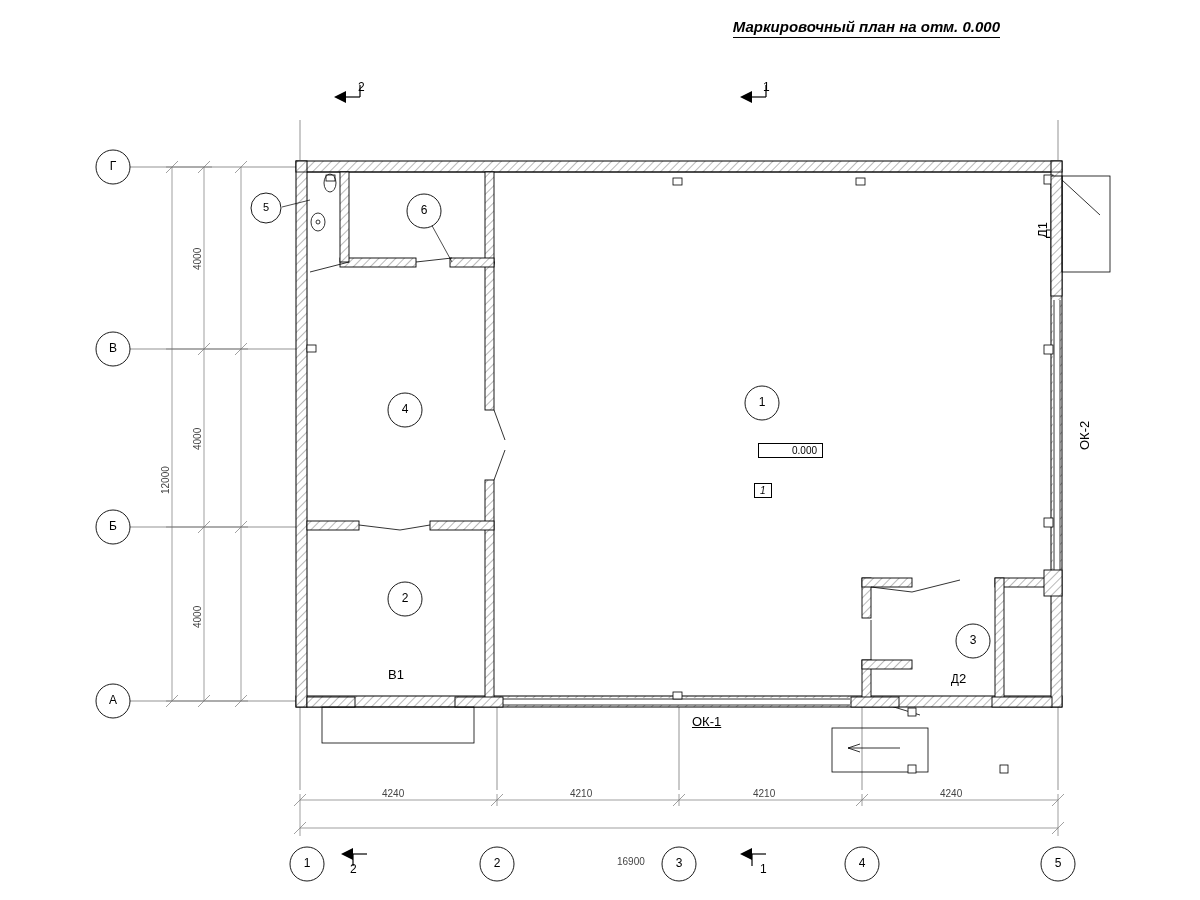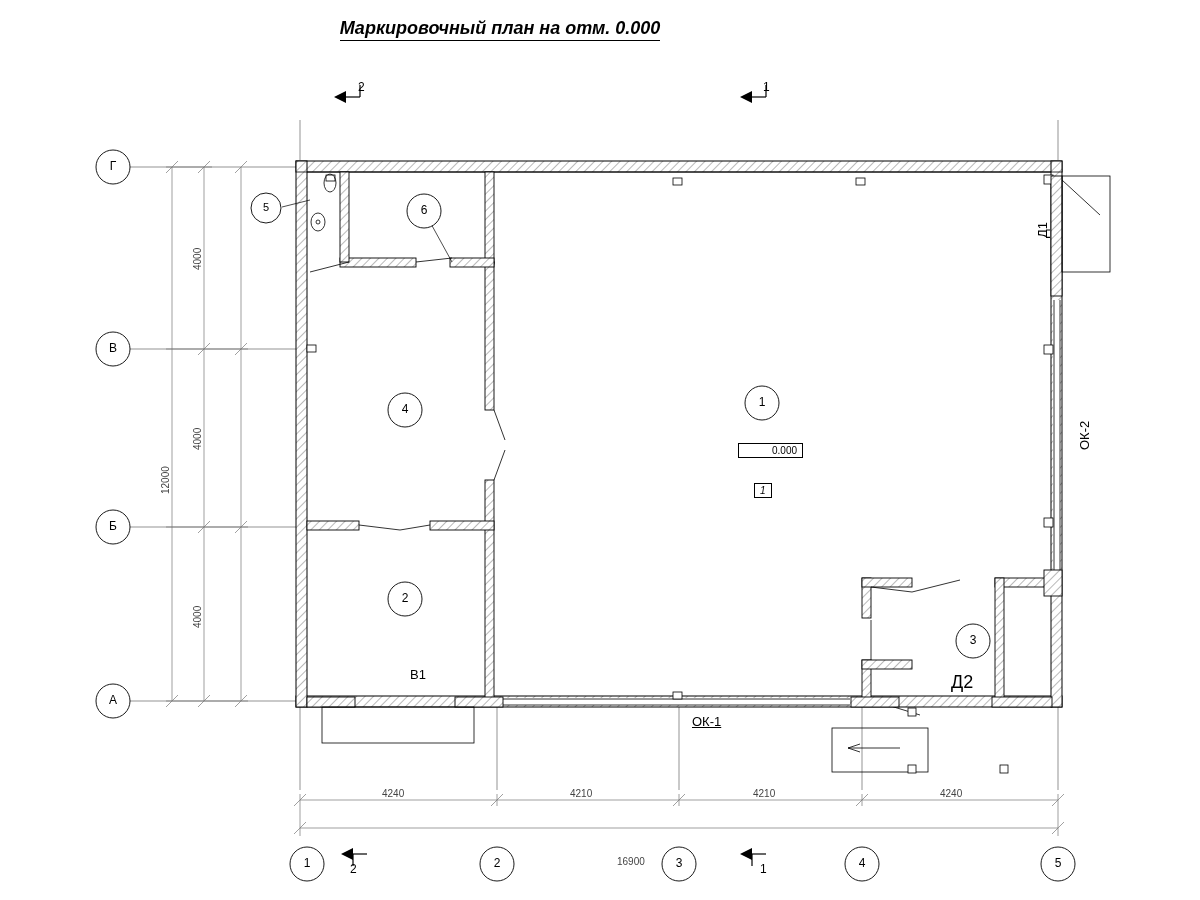--- a/index.html
+++ b/index.html
@@ -3,22 +3,22 @@
 <meta charset="utf-8">
 <style>
   html,body{margin:0;padding:0;}
   body{
     width:1200px;height:900px;background:#ffffff;
     font-family:"Liberation Sans", sans-serif;
     color:#000;position:relative;overflow:hidden;
   }
   #plan{position:absolute;left:0;top:0;width:1200px;height:900px;}
   .title{
-    position:absolute;left:0;top:18px;width:1000px;text-align:center;
-    font-size:18px;font-style:italic;font-weight:bold;
+    position:absolute;left:0;top:18px;width:1000px;text-align:right;
+    font-size:15px;font-style:italic;font-weight:bold;
   }
   .title span{border-bottom:1px solid #000;padding-bottom:2px;}
   .lbl{position:absolute;font-size:11px;color:#000;white-space:nowrap;}
   .circ-lbl{
     position:absolute;font-size:12px;text-align:center;
   }
   .dim{position:absolute;font-size:10px;color:#444;white-space:nowrap;}
   .rot90{transform:rotate(-90deg);transform-origin:left top;}
   .boxed{
     position:absolute;border:1px solid #000;font-size:10px;
@@ -256,27 +256,27 @@
 <div class="circ-lbl" style="left:963px;top:633px;width:20px;">3</div>
 <div class="circ-lbl" style="left:395px;top:402px;width:20px;">4</div>
 <div class="circ-lbl" style="left:256px;top:201px;width:20px;font-size:11px;">5</div>
 <div class="circ-lbl" style="left:414px;top:203px;width:20px;">6</div>
 
 <div class="lbl" style="left:358px;top:80px;font-size:12px;">2</div>
 <div class="lbl" style="left:763px;top:80px;font-size:12px;">1</div>
 <div class="lbl" style="left:350px;top:862px;font-size:12px;">2</div>
 <div class="lbl" style="left:760px;top:862px;font-size:12px;">1</div>
 
-<div class="lbl" style="left:388px;top:667px;font-size:13px;margin-left:22px;">В1</div>
+<div class="lbl" style="left:388px;top:667px;font-size:13px;">В1</div>
 <div class="lbl rot90" style="left:1035px;top:238px;font-size:13px;">Д1</div>
-<div class="lbl" style="left:951px;top:672px;font-size:18px;">Д2</div>
+<div class="lbl" style="left:951px;top:672px;font-size:13px;font-family:Liberation Mono, monospace;">Д2</div>
 <div class="lbl" style="left:692px;top:714px;font-size:13px;text-decoration:underline;">ОК-1</div>
 <div class="lbl rot90" style="left:1077px;top:450px;font-size:13px;">ОК-2</div>
 
-<div class="boxed" style="left:738px;top:443px;padding-left:33px;">0.000</div>
+<div class="boxed" style="left:758px;top:443px;padding-left:33px;">0.000</div>
 <div class="boxed" style="left:754px;top:483px;font-style:italic;">1</div>
 
 <div class="dim" style="left:382px;top:788px;">4240</div>
 <div class="dim" style="left:570px;top:788px;">4210</div>
 <div class="dim" style="left:753px;top:788px;">4210</div>
 <div class="dim" style="left:940px;top:788px;">4240</div>
 <div class="dim" style="left:617px;top:856px;">16900</div>
 
 <div class="dim rot90" style="left:192px;top:270px;">4000</div>
 <div class="dim rot90" style="left:192px;top:450px;">4000</div>

